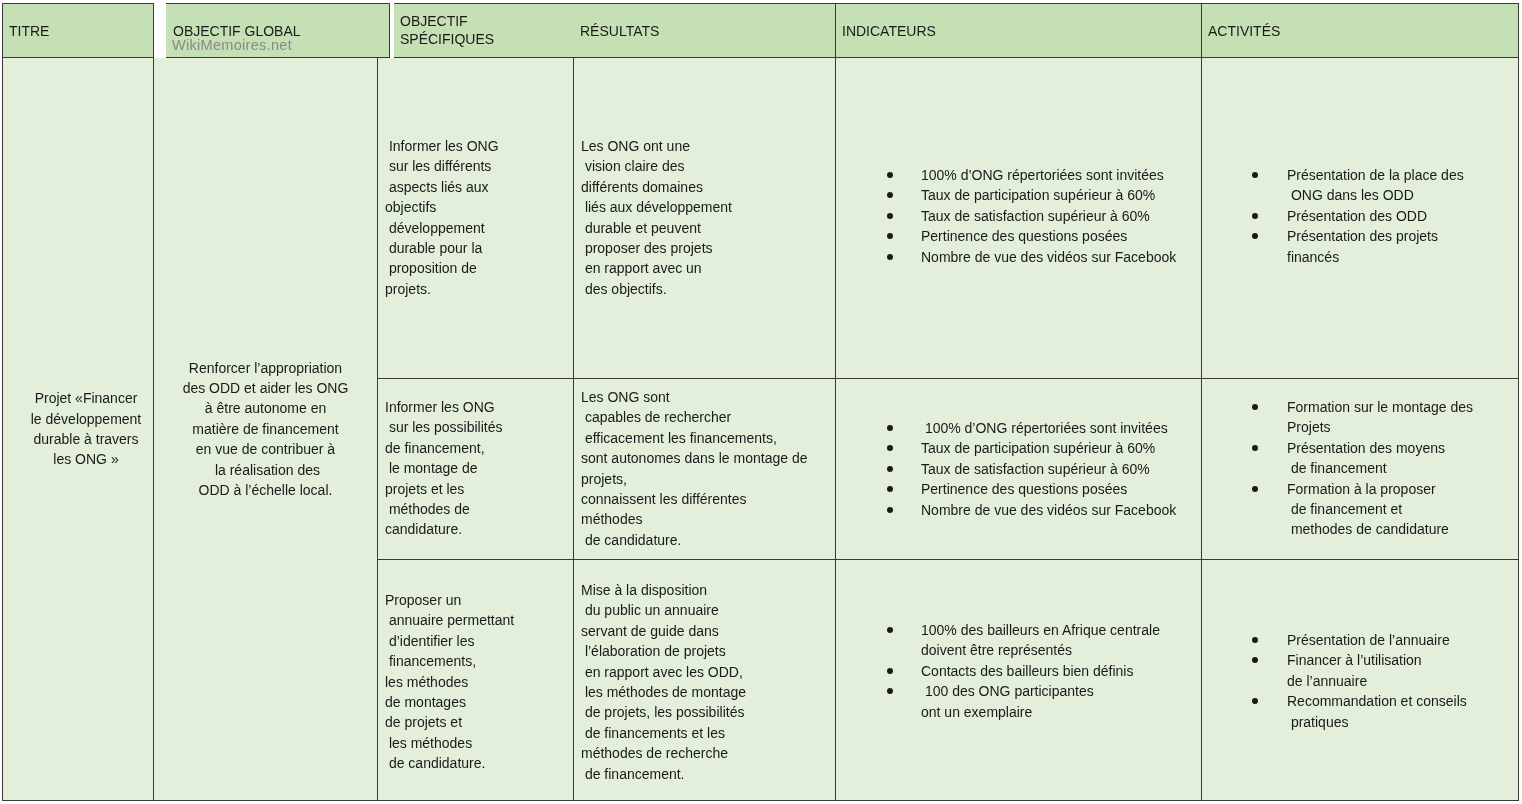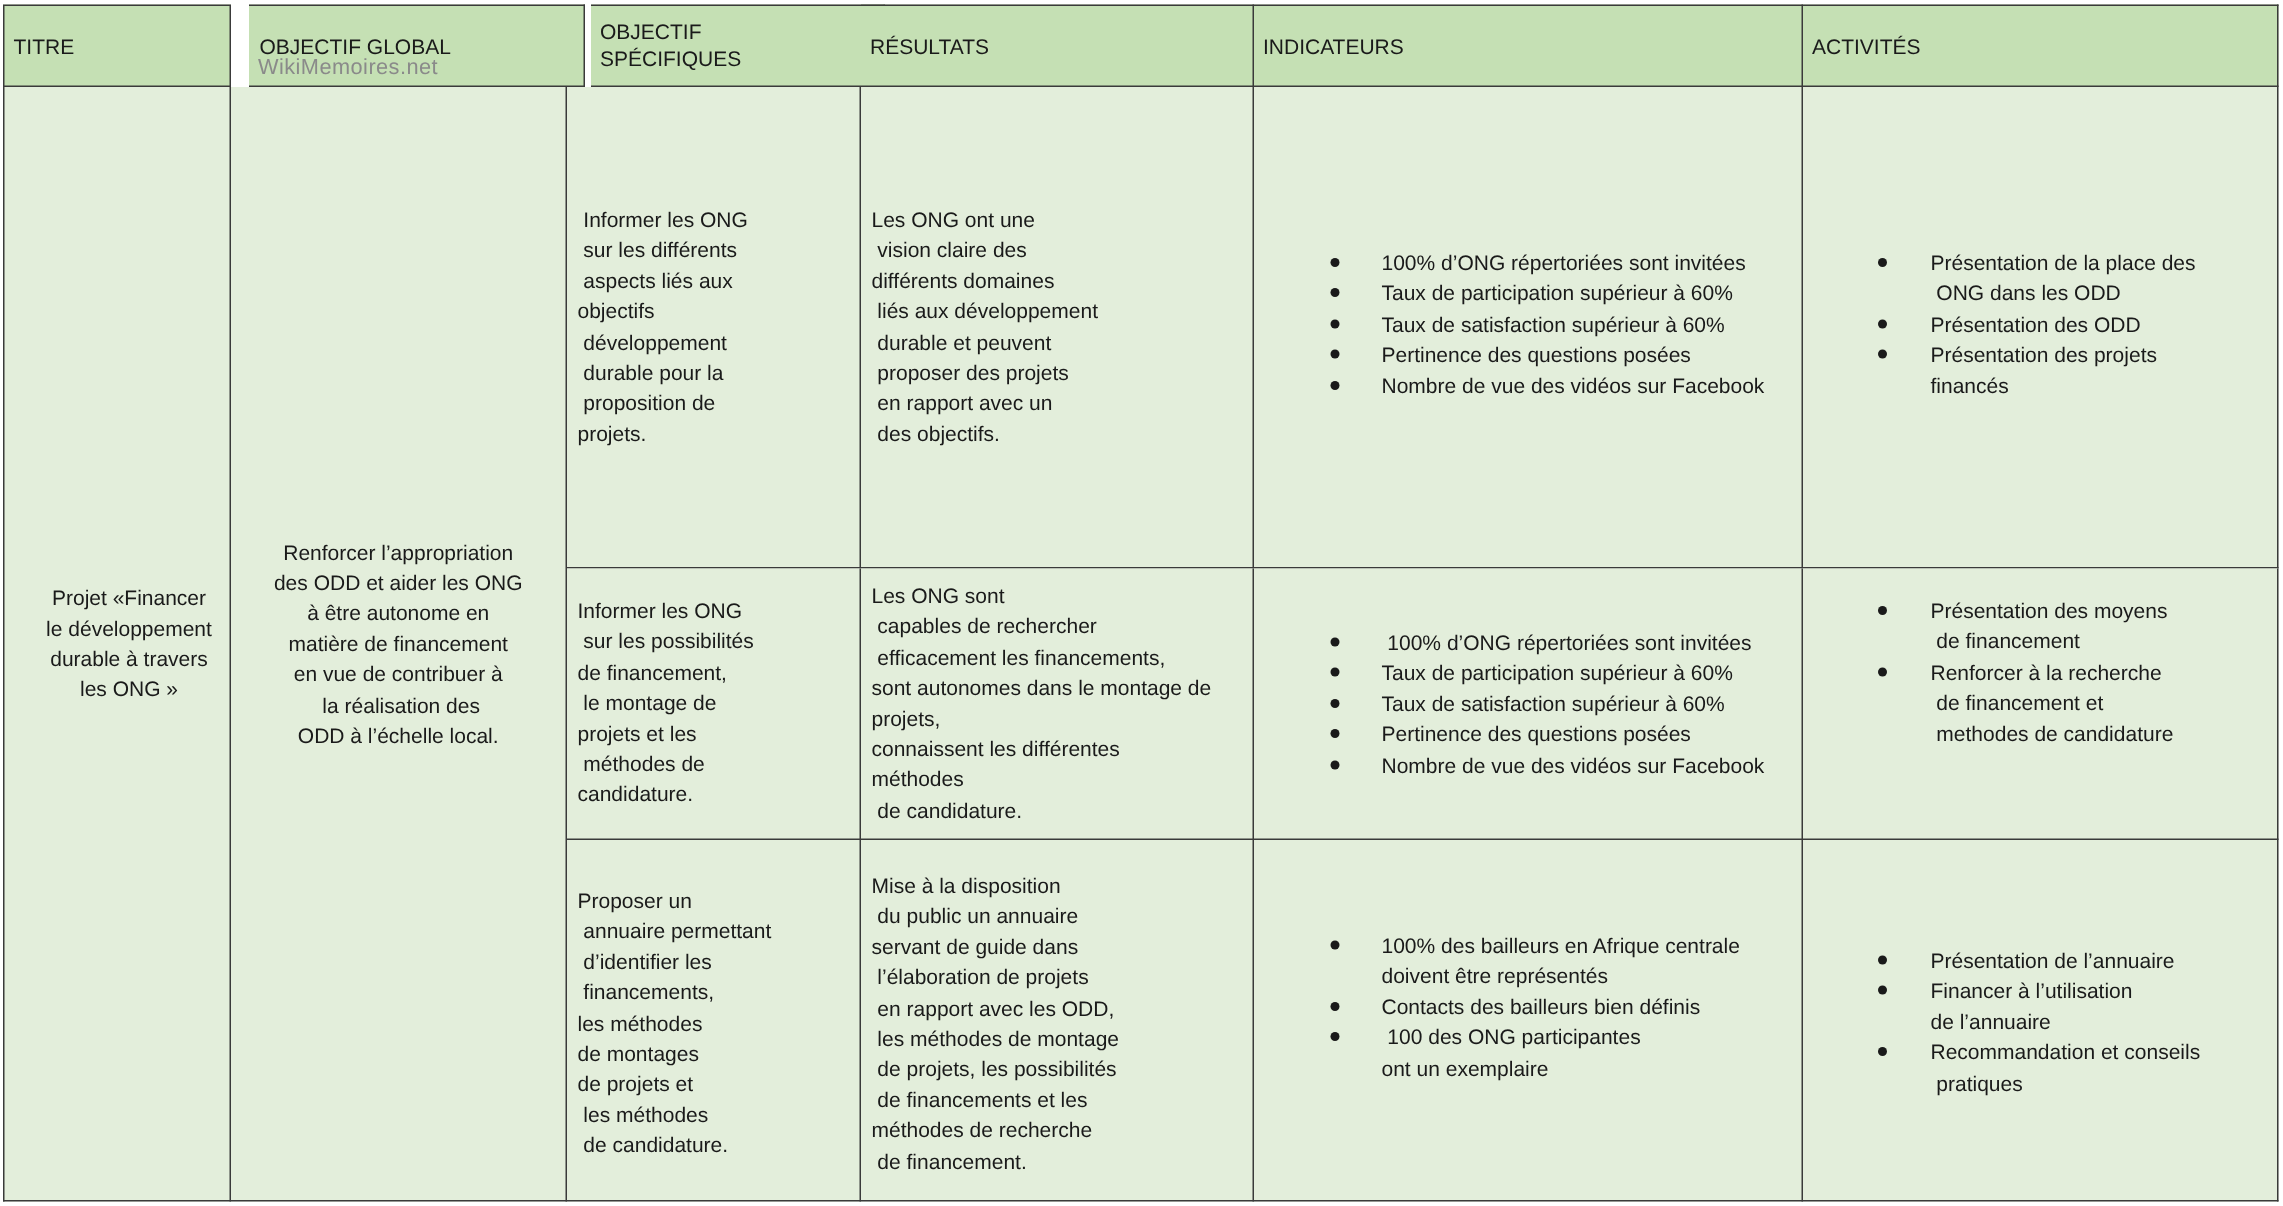--- a/index.html
+++ b/index.html
@@ -123,23 +123,25 @@
     <ul class="bl" style="left:85px;top:39px;">
       <li><span class="dot" style="left:-34px;"></span><span> 100% d’ONG répertoriées sont invitées</span></li>
       <li><span class="dot" style="left:-34px;"></span><span>Taux de participation supérieur à 60%</span></li>
       <li><span class="dot" style="left:-34px;"></span><span>Taux de satisfaction supérieur à 60%</span></li>
       <li><span class="dot" style="left:-34px;"></span><span>Pertinence des questions posées</span></li>
       <li><span class="dot" style="left:-34px;"></span><span>Nombre de vue des vidéos sur Facebook</span></li>
     </ul>
   </div>
   <div class="cell" style="left:1200px;top:376px;width:317px;height:181px;">
     <ul class="bl" style="left:85px;top:18px;">
+      <li><span class="dot" style="left:-35px;"></span><span>Formation sur le montage des
+Projets</span></li>
       <li><span class="dot" style="left:-35px;"></span><span>Présentation des moyens
  de financement</span></li>
-      <li><span class="dot" style="left:-35px;"></span><span>Renforcer à la recherche
+      <li><span class="dot" style="left:-35px;"></span><span>Formation à la proposer
  de financement et
  methodes de candidature</span></li>
     </ul>
   </div>
 
   <div class="cell" style="left:376px;top:557px;width:196px;height:241px;">
     <span class="block" style="left:7px;top:30px;">Proposer un
  annuaire permettant
  d’identifier les
  financements,

